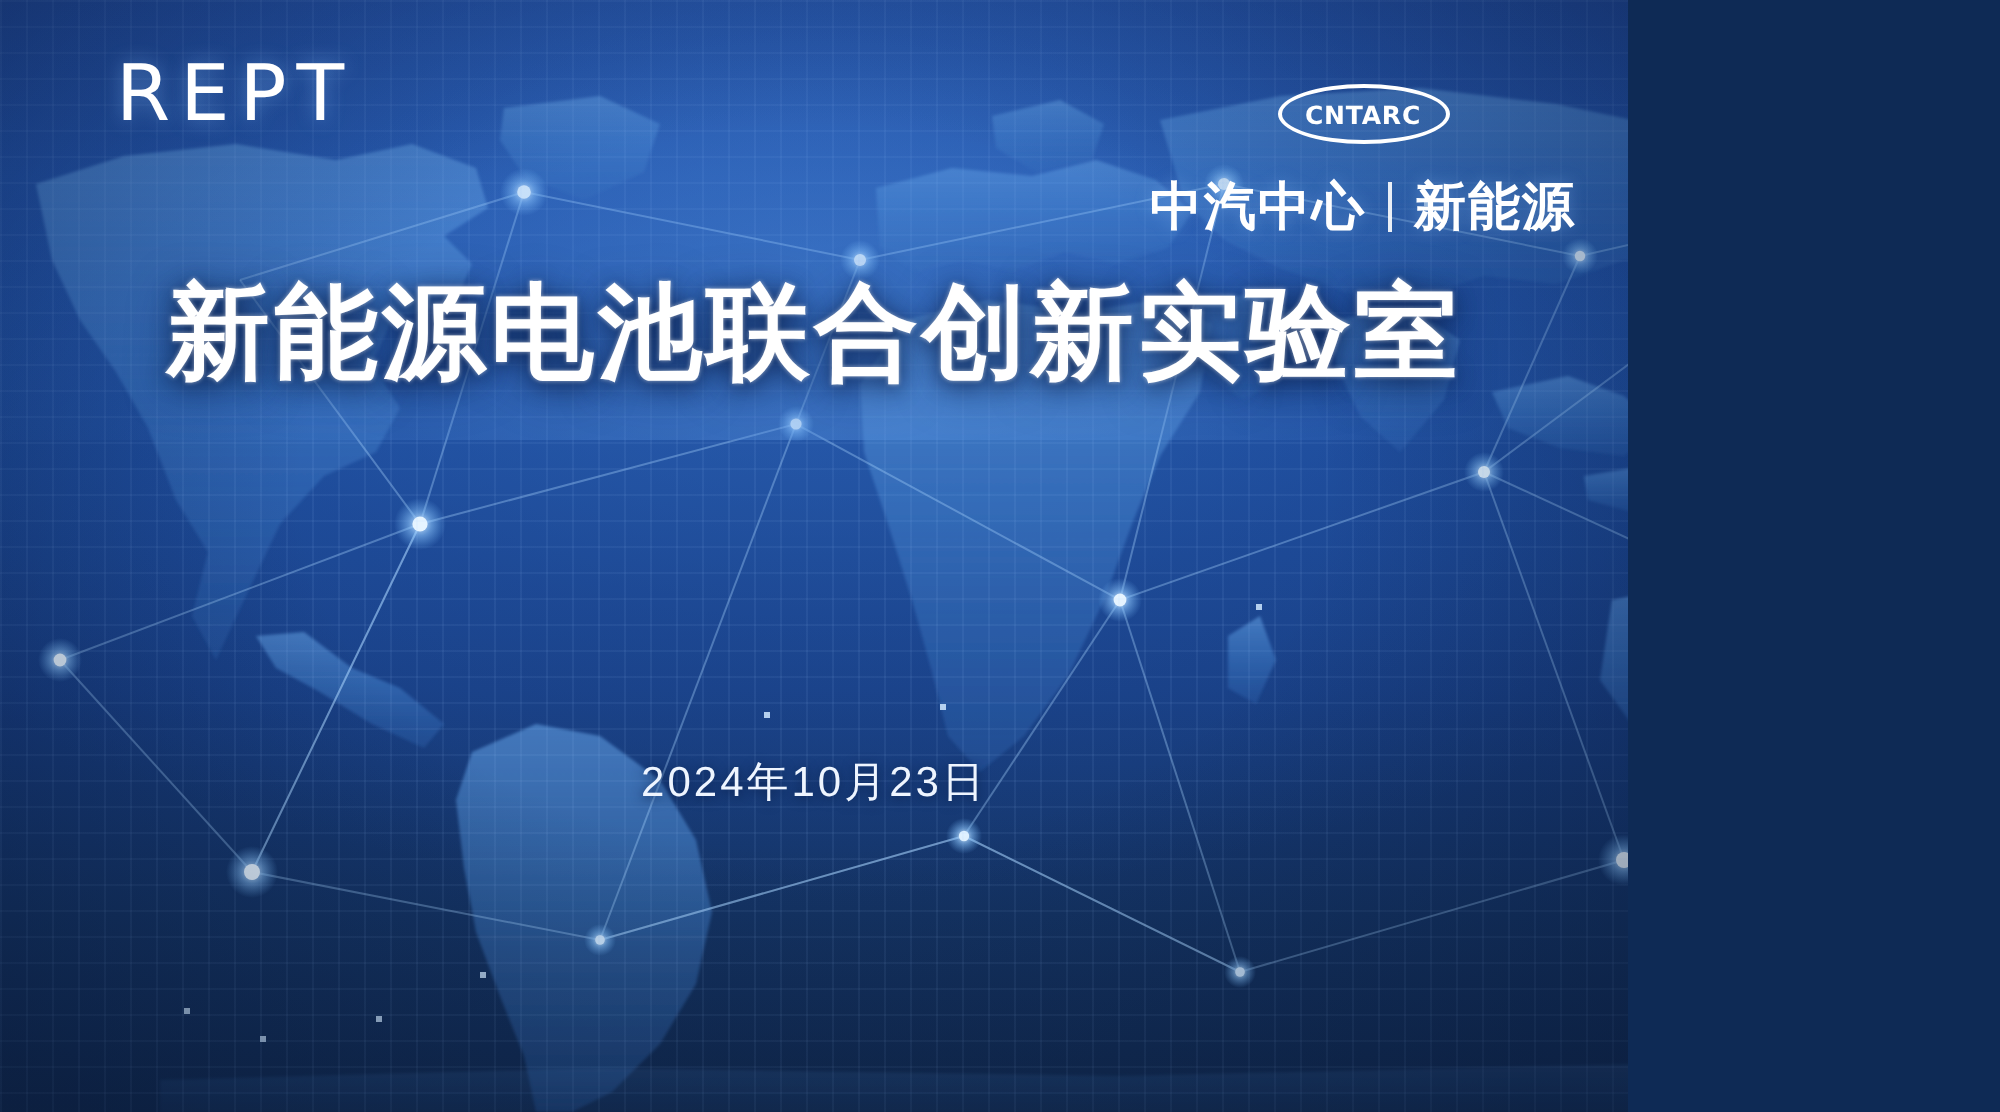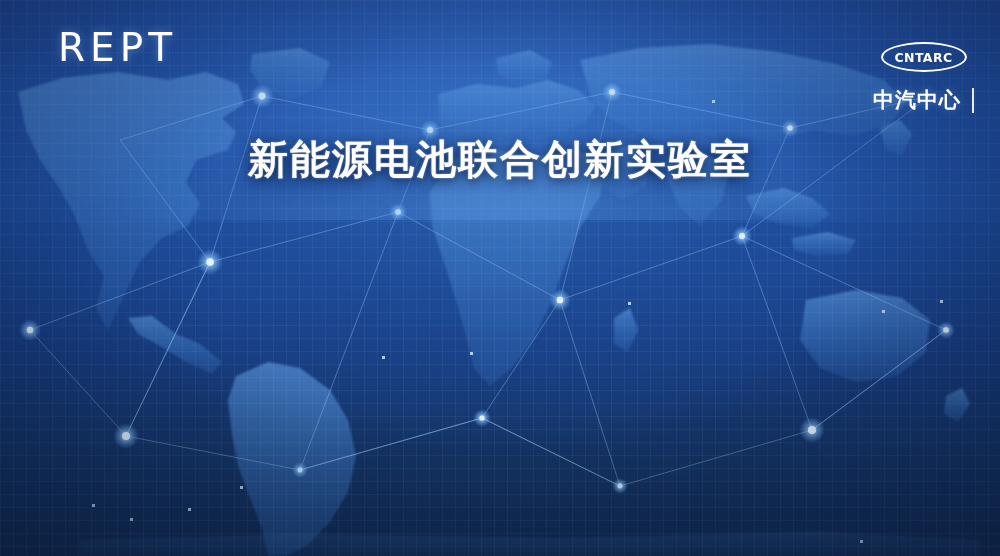--- a/index.html
+++ b/index.html
@@ -5,21 +5,21 @@
   * { margin:0; padding:0; box-sizing:border-box; }
   html, body {
     width:1000px; height:556px;
     overflow:hidden;
     background:#0e2a55;
     font-family:"Liberation Sans","DejaVu Sans",sans-serif;
   }
 
   #stage {
     position:relative;
-    width:1000px;
+    width:814px;
     height:556px;
     overflow:hidden;
     background:
       radial-gradient(ellipse 780px 420px at 50% 24%, rgba(56,116,200,0.55) 0%, rgba(40,92,176,0.30) 42%, rgba(18,52,108,0.0) 75%),
       linear-gradient(180deg, #20499c 0%, #1f4ea4 16%, #1b4897 38%, #173c80 62%, #143363 82%, #11294e 100%);
   }
 
   
   .grid {
     position:absolute; inset:0;
@@ -69,35 +69,35 @@
   .cntarc-badge .ring {
     position:absolute; inset:0;
     border:2px solid #ffffff; border-radius:50%;
   }
   .cntarc-badge .txt {
     position:relative; color:#ffffff; font-size:12.5px; font-weight:700;
     letter-spacing:0.4px; font-family:"DejaVu Sans",sans-serif;
   }
   .rightname {
     display:flex; align-items:center; gap:11px;
-    color:#ffffff; font-weight:700; font-size:21px; letter-spacing:1px;
+    color:#ffffff; font-weight:700; font-size:26px; letter-spacing:1px;
     text-shadow:0 0 8px rgba(150,200,255,0.35);
   }
   .rightname .divider {
     display:block; width:2px; height:25px; background:#ffffff; opacity:0.9;
   }
 
   
   .title-wrap {
     position:absolute; left:0; right:0; top:132px; text-align:center;
   }
   .title-line {
     color:#ffffff;
     font-weight:700;
-    font-size:40px;
+    font-size:52px;
     letter-spacing:2px;
     line-height:1.38;
     text-shadow:
       0 0 2px rgba(255,255,255,0.55),
       0 2px 10px rgba(10,34,82,0.85),
       0 4px 22px rgba(8,28,70,0.7);
   }
 
   .event-date {
     position:absolute; left:0; right:0; top:377px;
@@ -266,22 +266,24 @@
   </div>
 
   <div class="logo-right">
     <div class="cntarc-badge">
       <span class="ring"></span>
       <span class="txt">CNTARC</span>
     </div>
     <div class="rightname">
       <span>中汽中心</span>
       <span class="divider"></span>
+      <span>新能源</span>
     </div>
   </div>
 
   <div class="title-wrap">
     <div class="title-line">新能源电池联合创新实验室</div>
   </div>
 
+  <div class="event-date">2024年10月23日</div>
 
 
 </div>
 
 </body></html>

